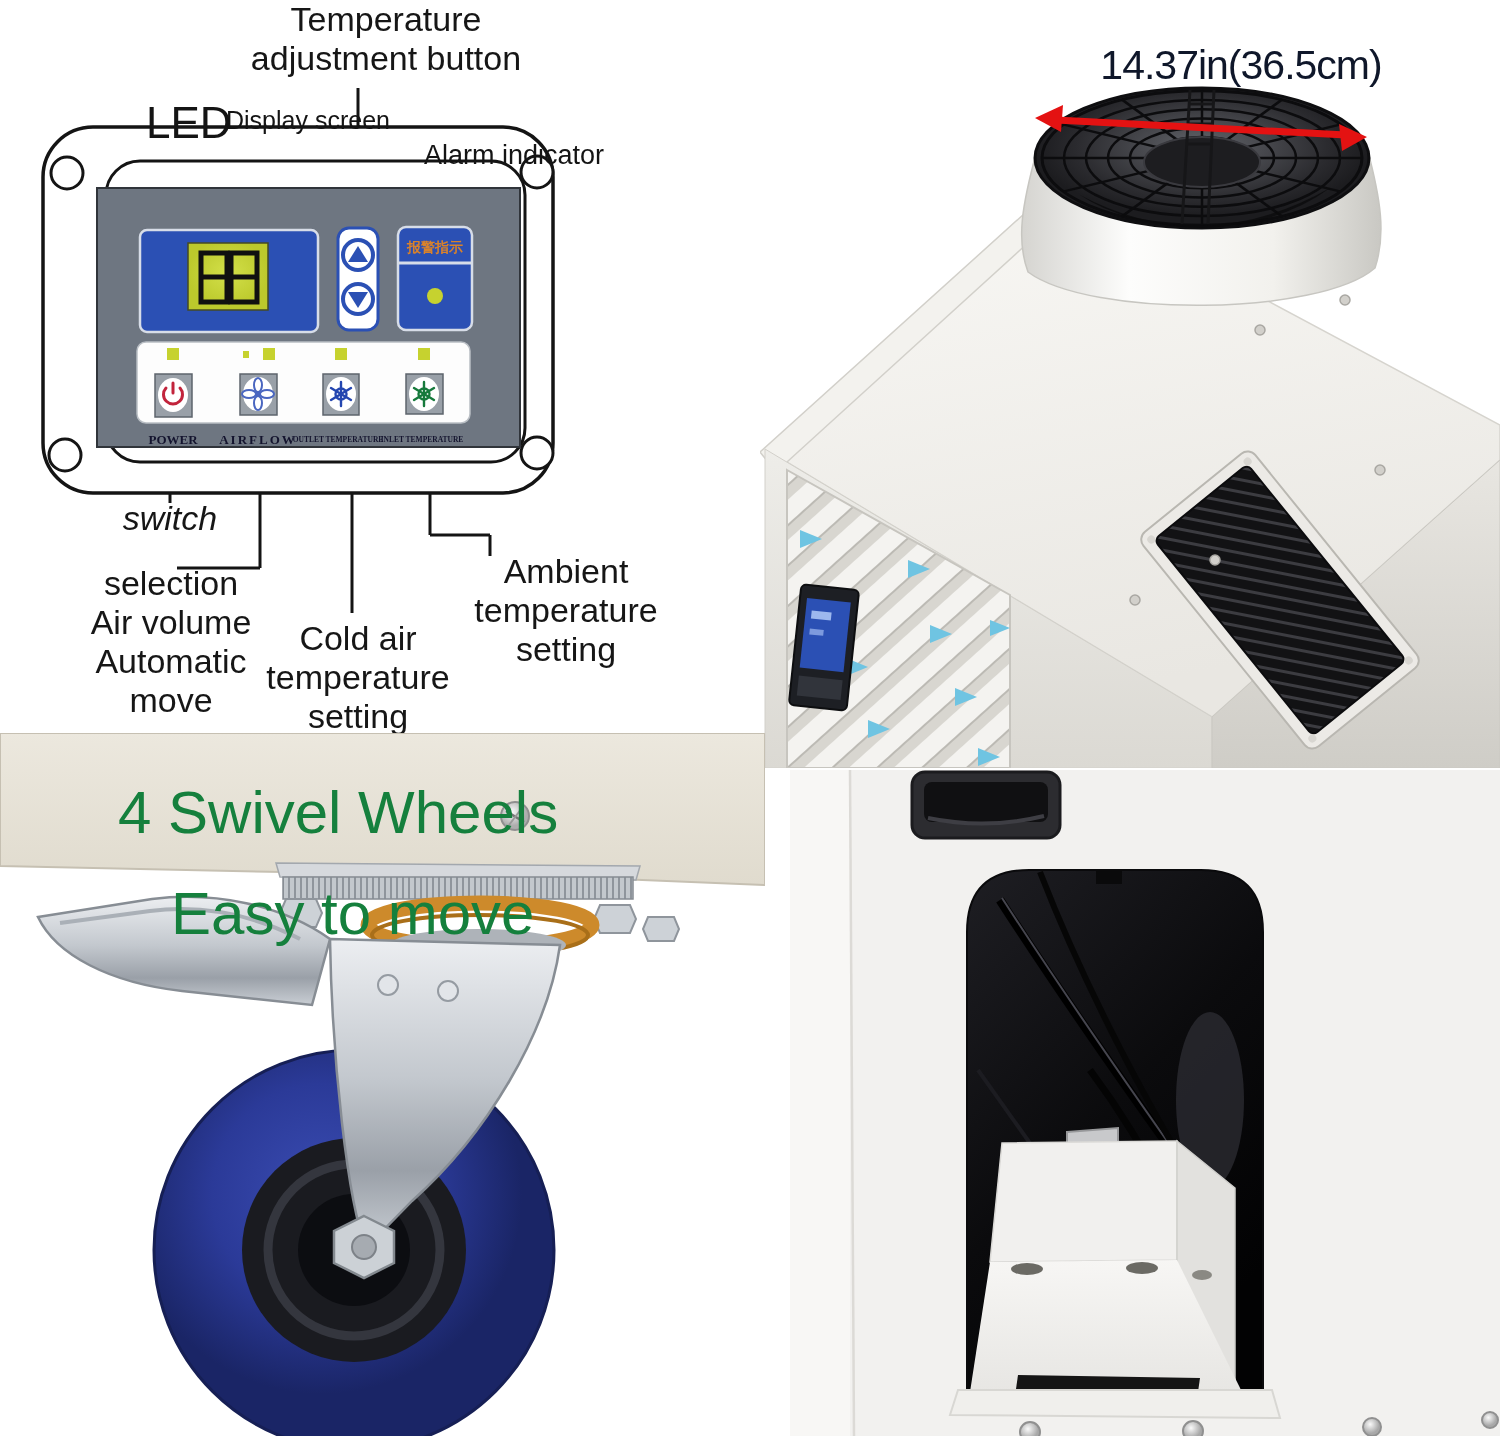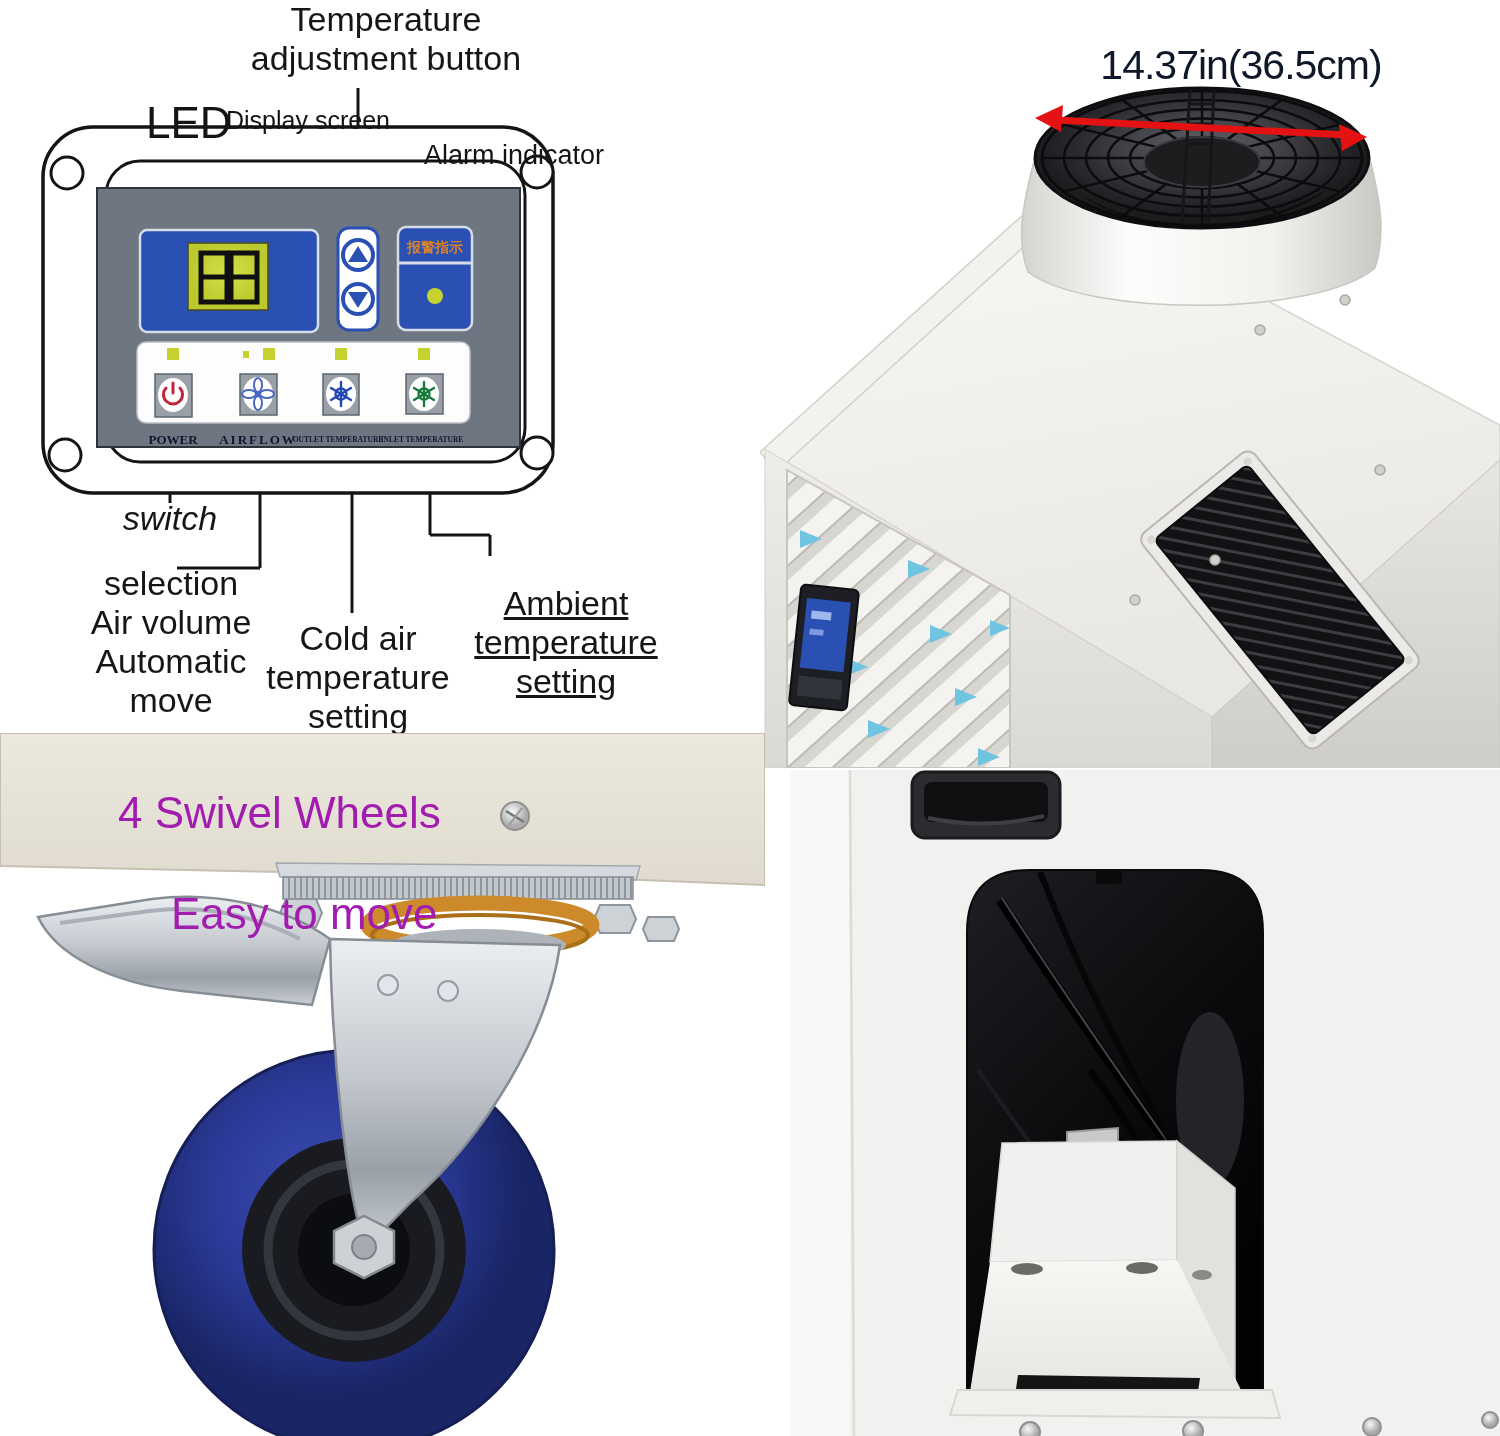--- a/index.html
+++ b/index.html
@@ -9,21 +9,21 @@
   #q-diagram{left:0;top:0;width:780px;height:733px;background:#fff;}
   #q-fan{left:760px;top:0;width:740px;height:768px;background:#fff;}
   #q-wheel{left:0;top:733px;width:765px;height:703px;background:#fff;}
   #q-drain{left:790px;top:770px;width:710px;height:666px;background:#f3f2f0;}
   svg{position:absolute;left:0;top:0;display:block;}
   .lbl{position:absolute;text-align:center;font-size:34px;line-height:39px;color:#161616;}
   .lbl.single{line-height:30px;font-style:italic;}
   .toplbl{position:absolute;color:#141414;}
   .dim-label{position:absolute;left:1056px;top:42px;width:300px;text-align:center;
              font-size:41px;font-weight:normal;color:#0f172a;letter-spacing:-1px;margin-left:35px;}
-  .wheel-cap{position:absolute;color:#a21caf;font-size:44px;line-height:64px;white-space:nowrap;}
+  .wheel-cap{position:absolute;color:#15803d;font-size:60px;line-height:64px;white-space:nowrap;}
   #cap1{left:118px;top:781px;}
   #cap2{left:151px;top:882px;margin-left:20px;}
 </style>
 </head>
 <body>
 
 <div class="canvas">
 
   <section id="q-diagram">
     <svg width="780" height="733" viewBox="0 0 780 733">
@@ -144,21 +144,21 @@
     <div class="lbl" style="left:51px;top:564px;width:240px;">
       <div>selection</div>
       <div>Air volume</div>
       <div>Automatic move</div>
     </div>
     <div class="lbl" style="left:258px;top:619px;width:200px;">
       <div>Cold air</div>
       <div>temperature</div>
       <div>setting</div>
     </div>
-    <div class="lbl" style="left:436px;top:584px;width:260px;text-decoration:underline;">
+    <div class="lbl" style="left:436px;top:552px;width:260px;">
       <div>Ambient temperature</div>
       <div>setting</div>
     </div>
   </section>
 
   <section id="q-fan">
     <svg width="740" height="768" viewBox="0 0 740 768">
       <defs>
         <linearGradient id="gTop" x1="0" y1="0" x2="0.25" y2="1">
             <stop offset="0%" stop-color="#f9f8f5"></stop>

